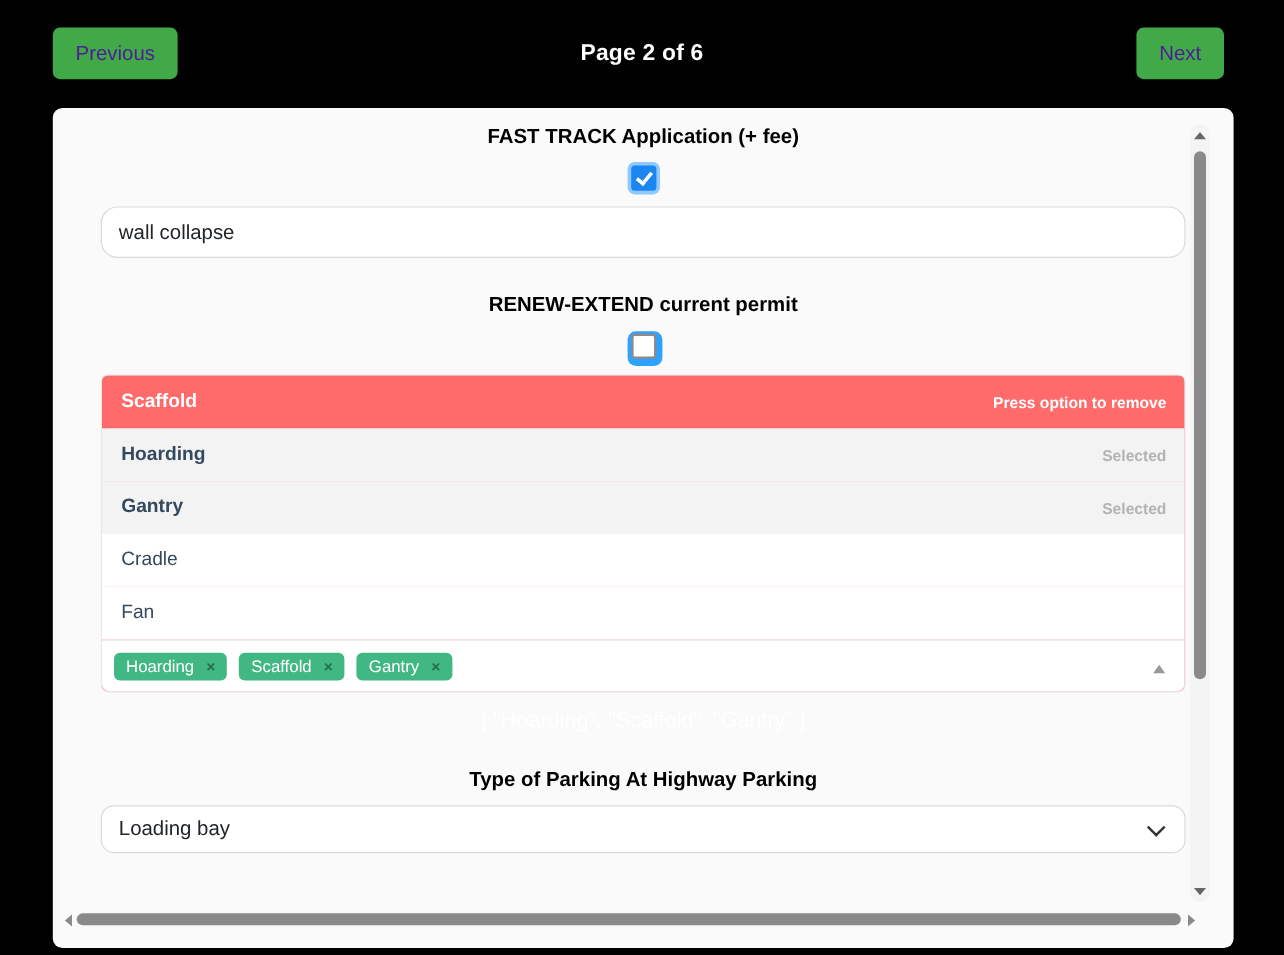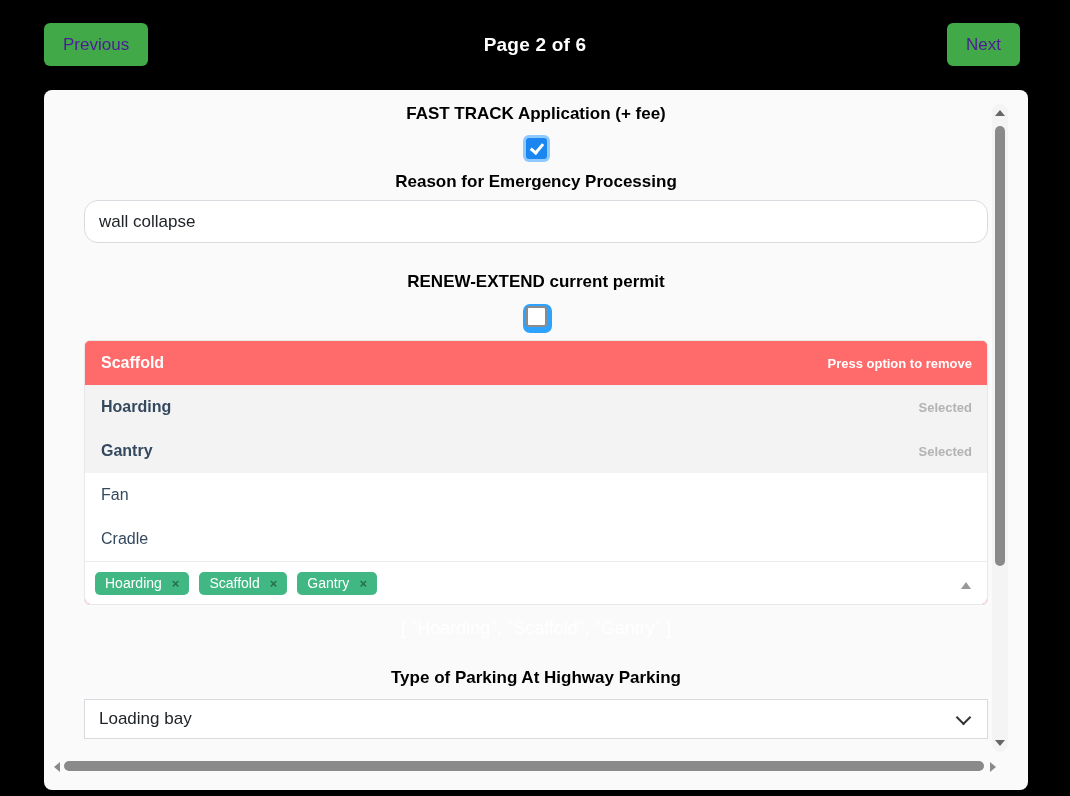--- a/index.html
+++ b/index.html
@@ -80,21 +80,21 @@
     border-left:5px solid transparent;border-right:5px solid transparent;
     border-bottom:7px solid #999;
   }
   
   .value-preview{
     margin-top:13px;text-align:center;font-size:18px;color:#fff;
   }
   
   .select-box{
     position:relative;margin-top:11px;height:38px;border:1px solid #d7dbdf;
-    border-radius:0;background:#fff;display:flex;align-items:center;
+    border-radius:11px;background:#fff;display:flex;align-items:center;
     padding:0 14px;font-size:17px;color:#212529;cursor:pointer;
   }
   .select-chevron{
     position:absolute;right:18px;top:12px;width:9px;height:9px;
     border-right:2px solid #333;border-bottom:2px solid #333;
     transform:rotate(45deg);
   }
   
   .vscrollbar{position:absolute;top:14px;right:20px;width:16px;height:648px;
     background:#f4f4f4;border-radius:8px;}
@@ -126,21 +126,20 @@
 </div>
 
 <div class="card">
   <div class="content">
 
     <h2 class="q-title">FAST TRACK Application (+ fee)</h2>
     <div class="checkbox-wrap">
       <div class="checkbox checked"></div>
     </div>
 
-    <h2 class="q-title">Reason for Emergency Processing</h2>
     <input class="text-input" type="text" value="wall collapse" style="">
 
     <h2 class="q-title mt">RENEW-EXTEND current permit</h2>
     <div class="checkbox-wrap">
       <div class="checkbox"></div>
     </div>
 
     <div class="multiselect">
       <div class="ms-option highlight-remove">
         <span class="opt-label">Scaffold</span>
@@ -148,25 +147,25 @@
       </div>
       <div class="ms-option selected">
         <span class="opt-label">Hoarding</span>
         <span class="opt-hint">Selected</span>
       </div>
       <div class="ms-option selected">
         <span class="opt-label">Gantry</span>
         <span class="opt-hint">Selected</span>
       </div>
       <div class="ms-option">
+        <span class="opt-label">Cradle</span>
+        <span class="opt-hint"></span>
+      </div>
+      <div class="ms-option">
         <span class="opt-label">Fan</span>
-        <span class="opt-hint"></span>
-      </div>
-      <div class="ms-option">
-        <span class="opt-label">Cradle</span>
         <span class="opt-hint"></span>
       </div>
 
       <div class="ms-input-area">
         <div class="tags">
           <span class="tag">
             <span>Hoarding</span>
             <span class="tag-x">×</span>
           </span>
           <span class="tag">

